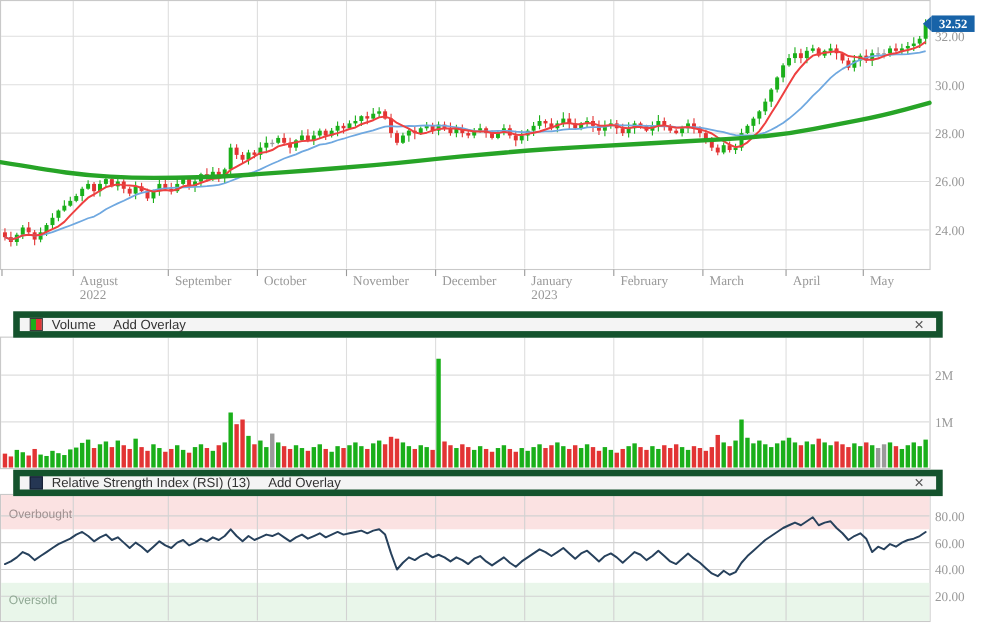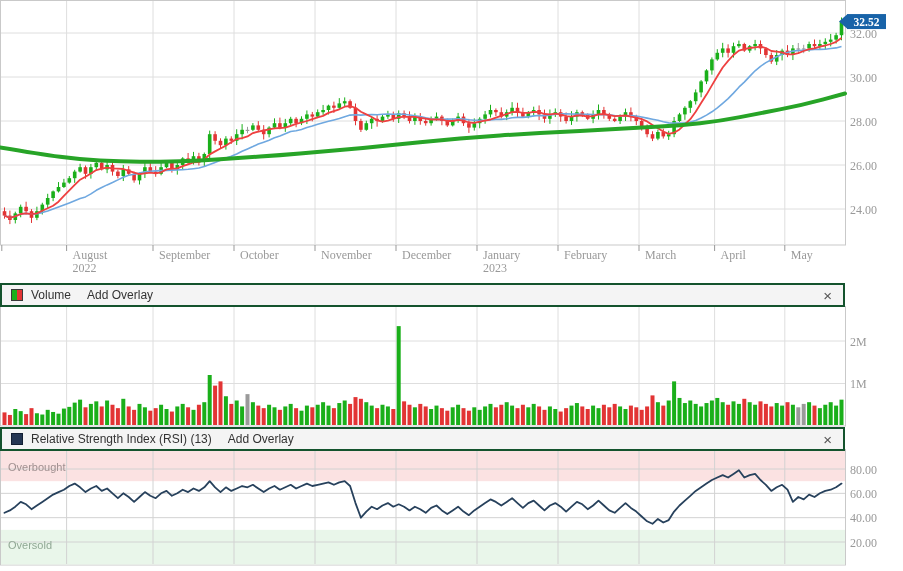--- a/index.html
+++ b/index.html
@@ -1,20 +1,20 @@
 <!DOCTYPE html>
 <html><head>
 <meta charset="utf-8">
 <style>
   html,body{margin:0;padding:0;background:#fff;}
   .root{position:relative;width:903px;height:571px;overflow:hidden;background:#fff;
         font-family:"Liberation Sans","DejaVu Sans",sans-serif;}
   #chart-svg{position:absolute;left:0;top:0;}
-  .panel-header{position:absolute;left:0;width:845px;height:24px;background:#f4f4f4;
-        border:2px solid #14532d;box-sizing:border-box;display:flex;align-items:center;
+  .panel-header{position:absolute;left:12px;width:845px;height:24px;background:#f4f4f4;
+        border:6px solid #14532d;box-sizing:border-box;display:flex;align-items:center;
         padding:0 9px;font-size:12px;color:#333;}
   .ph-icon{width:12px;height:12px;margin-right:8px;flex:0 0 auto;border:1px solid #3a3a3a;box-sizing:border-box;}
   .vol-icon{background:linear-gradient(90deg,#1aaf1a 0 50%,#e23434 50% 100%);}
   .rsi-icon{background:#253653;border-color:#141f33;}
   .ph-title{margin-right:16px;white-space:nowrap;}
   .ph-overlay{color:#333;cursor:pointer;white-space:nowrap;text-align:right;}
   .ph-close{margin-left:auto;color:#555;font-size:15px;line-height:1;cursor:pointer;padding:0 2px;}
 </style>
 </head>
 <body>

